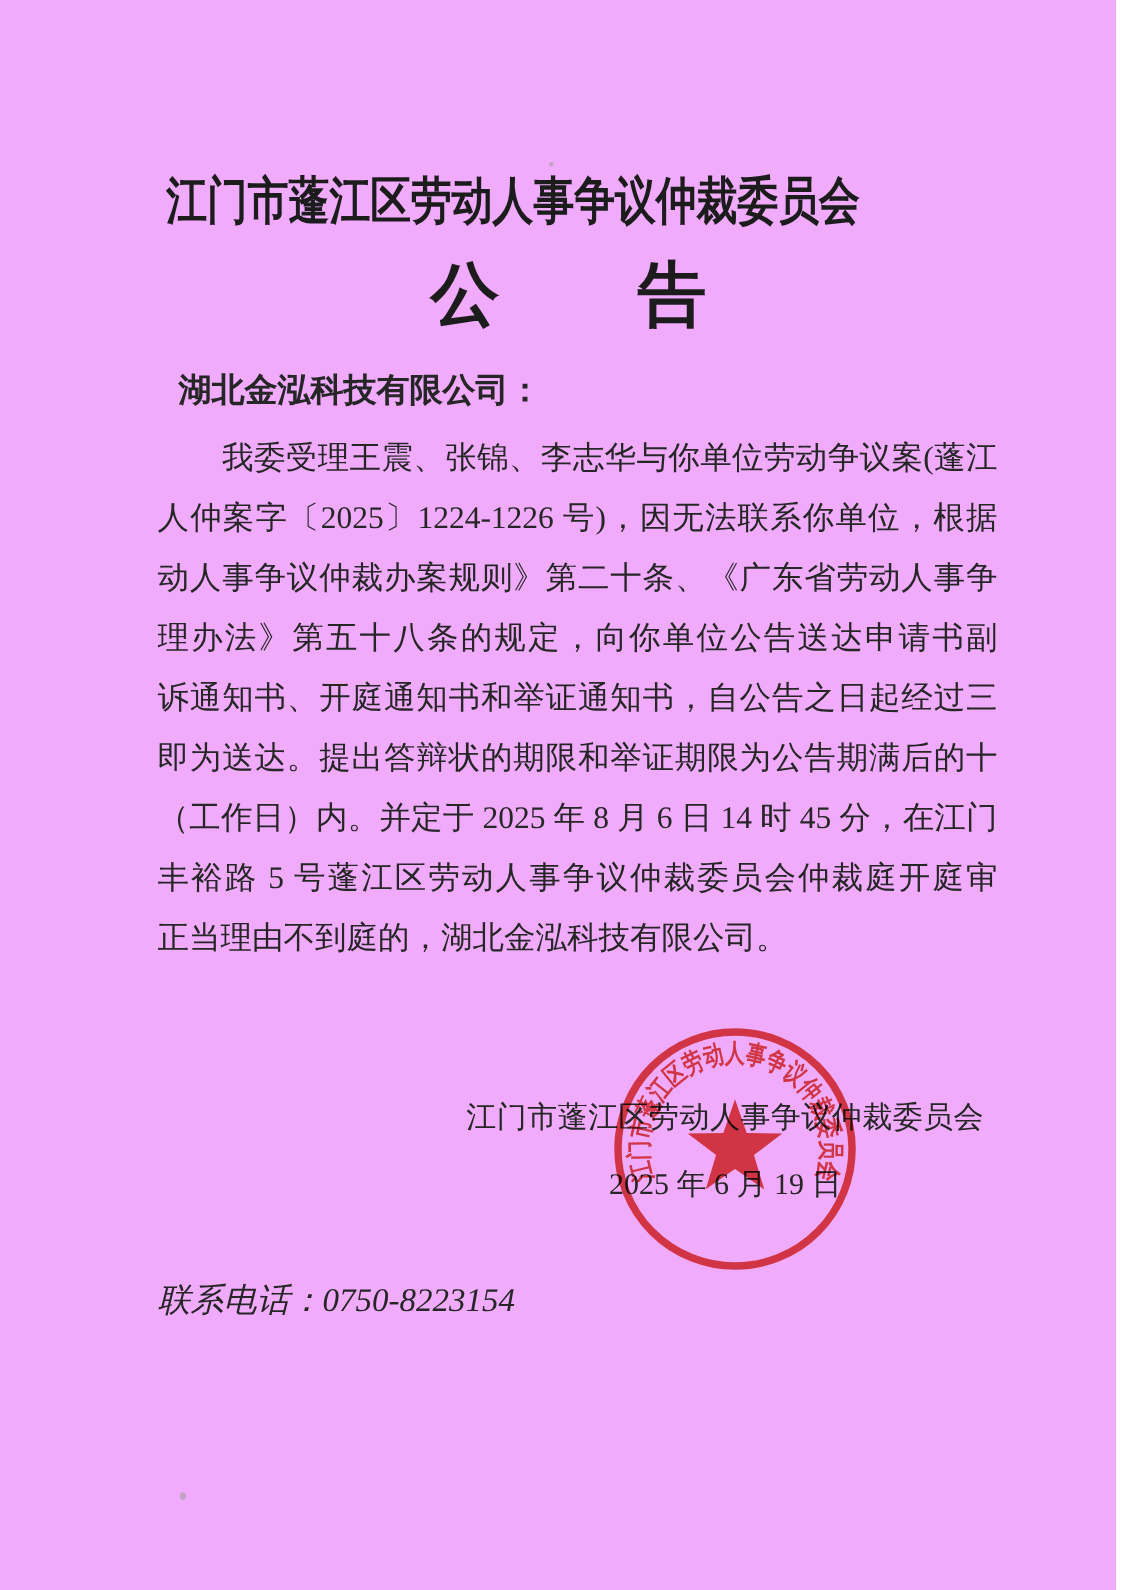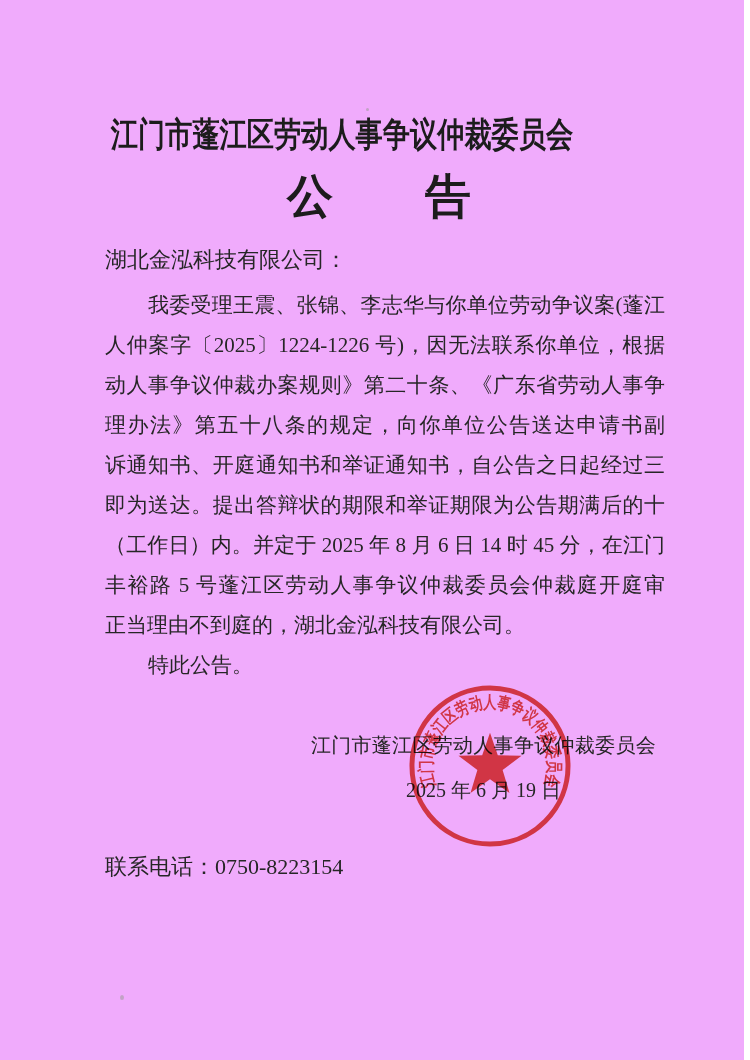--- a/index.html
+++ b/index.html
@@ -32,24 +32,25 @@
     text-align: center;
     font-size: 46px;
     line-height: 58px;
     font-weight: 700;
     color: #1c1c1c;
     transform: translateX(4px);
     white-space: pre;
   }
   .addressee {
     position: absolute;
-    left: 105px; top: 247px;
+    left: 119px; top: 247px;
     font-size: 22px;
     line-height: 26px;
     color: #262626;
+    font-weight: bold;
   }
   .body-block {
     position: absolute;
     left: 105px; top: 285px;
     width: 560px;
     font-size: 21px;
     color: #262626;
   }
   .body-block .line {
     height: 40px;
@@ -92,20 +93,21 @@
   .seal text {
     font-family: "Liberation Serif", "DejaVu Serif", serif;
     font-weight: 700;
   }
   .contact {
     position: absolute;
     left: 105px; top: 855px;
     font-size: 22px;
     line-height: 24px;
     color: #262626;
+    font-style: italic;
   }
   .speck {
     position: absolute;
     width: 4px; height: 5px;
     background: #9a9a98;
     border-radius: 50%;
     opacity: 0.55;
   }
   .speck.s1 { left: 120px; top: 995px; }
   .speck.s2 { left: 366px; top: 108px; width: 3px; height: 3px; }
@@ -124,21 +126,20 @@
   <div class="body-block">
       <div class="line indent fill">我委受理王震、张锦、李志华与你单位劳动争议案(蓬江劳</div>
       <div class="line fill">人仲案字〔2025〕1224-1226 号)，因无法联系你单位，根据《劳</div>
       <div class="line fill">动人事争议仲裁办案规则》第二十条、《广东省劳动人事争议处</div>
       <div class="line fill">理办法》第五十八条的规定，向你单位公告送达申请书副本、应</div>
       <div class="line fill">诉通知书、开庭通知书和举证通知书，自公告之日起经过三十日</div>
       <div class="line fill">即为送达。提出答辩状的期限和举证期限为公告期满后的十日</div>
       <div class="line fill">（工作日）内。并定于 2025 年 8 月 6 日 14 时 45 分，在江门市</div>
       <div class="line fill">丰裕路 5 号蓬江区劳动人事争议仲裁委员会仲裁庭开庭审理，无</div>
       <div class="line">正当理由不到庭的，湖北金泓科技有限公司。</div>
-      <div class="line indent">特此公告。</div>
     </div>
 
   <div class="sign-block">
     <div class="sig">江门市蓬江区劳动人事争议仲裁委员会</div>
     <div class="date">2025 年 6 月 19 日</div>
   </div>
 
   <svg class="seal" viewBox="0 0 200 200" xmlns="http://www.w3.org/2000/svg" aria-hidden="true">
     <circle cx="100" cy="100" r="94" fill="none" stroke-width="6" stroke="#db4036"></circle>
     <polygon points="100,60 90.6,87.1 62,87.6 84.8,104.9 76.5,132.4 100,116 123.5,132.4 115.2,104.9 138,87.6 109.4,87.1" fill="#db4036"></polygon>

